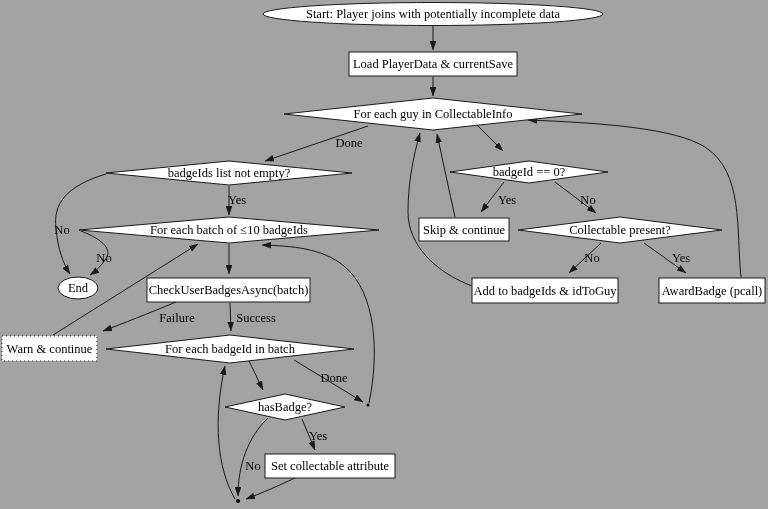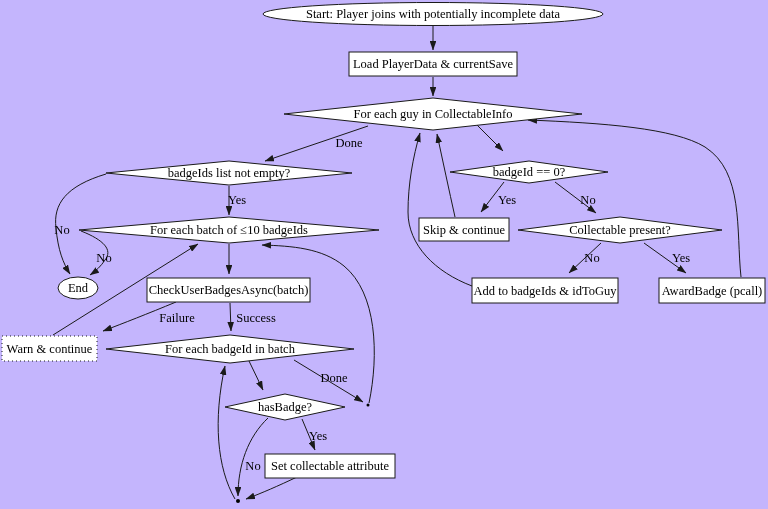--- a/index.html
+++ b/index.html
@@ -1,20 +1,20 @@
 <!DOCTYPE html>
 <html><head>
 <meta charset="utf-8">
 <style>
   html, body { margin: 0; padding: 0; background: #ffffff; }
   .canvas {
     position: relative;
     width: 768px;
     height: 509px;
-    background: #c4b5fd;
+    background: #a3a3a3;
     overflow: hidden;
   }
   svg text {
     font-family: "Liberation Serif", "DejaVu Serif", serif;
     font-size: 12.5px;
     fill: #000000;
   }
   .edge  { fill: none; stroke: #1a1a1a; stroke-width: 1; }
   .node-shape { fill: #ffffff; stroke: #1a1a1a; stroke-width: 1; }
   .dotted { stroke-dasharray: 1 3; }

